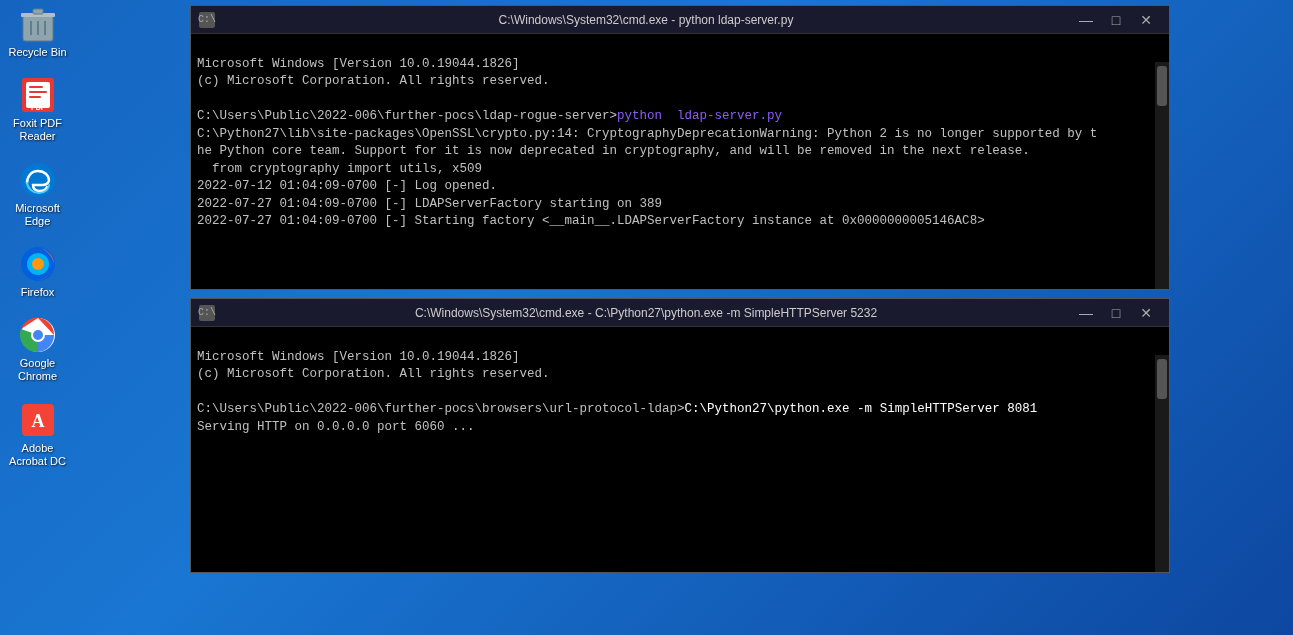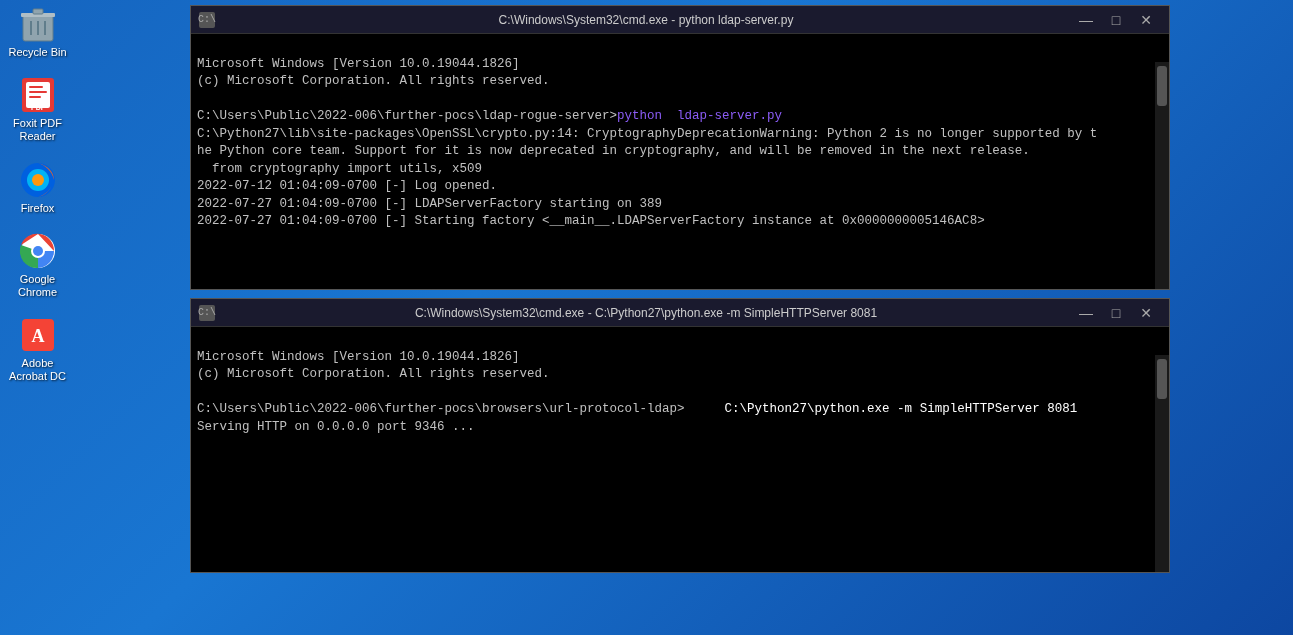--- a/index.html
+++ b/index.html
@@ -192,20 +192,30 @@
           <rect x="10" y="10" width="14" height="2" rx="1" fill="#e53935"></rect>
           <rect x="10" y="15" width="18" height="2" rx="1" fill="#e53935"></rect>
           <rect x="10" y="20" width="12" height="2" rx="1" fill="#e53935"></rect>
           <text x="19" y="34" text-anchor="middle" font-size="7" fill="white" font-weight="bold">PDF</text>
         </svg>
       </div>
       <span class="icon-label">Foxit PDF
 Reader</span>
     </div>
 
+    <div class="desktop-icon">
+      <div class="icon-img">
+        <svg width="38" height="38" viewBox="0 0 38 38">
+          <circle cx="19" cy="19" r="17" fill="#0078d4"></circle>
+          <path d="M8 22 C8 16 12 10 19 10 C26 10 30 15 30 19 C30 21 28 24 24 24 L14 24 C14 28 17 30 21 30 C24 30 27 28 28 26" stroke="white" stroke-width="2.5" fill="none" stroke-linecap="round"></path>
+          <path d="M8 22 C9 28 14 32 20 32 C26 32 30 28 30 24" stroke="#50c8ff" stroke-width="2" fill="none" stroke-linecap="round"></path>
+        </svg>
+      </div>
+      <span class="icon-label">Microsoft<br>Edge</span>
+    </div>
 
     <div class="desktop-icon">
       <div class="icon-img">
         <svg width="38" height="38" viewBox="0 0 38 38">
           <circle cx="19" cy="19" r="17" fill="#0060df"></circle>
           <circle cx="19" cy="19" r="11" fill="#00b3f4"></circle>
           <circle cx="19" cy="19" r="6" fill="#ff980e"></circle>
           <path d="M19 2 C26 4 33 10 35 19 C35 12 30 5 19 2Z" fill="#ff6611" opacity="0.8"></path>
           <path d="M35 19 C33 28 26 35 19 36 C26 34 33 28 35 19Z" fill="#ff6611" opacity="0.6"></path>
         </svg>
@@ -276,34 +286,34 @@
           <div class="scrollbar-thumb"></div>
         </div>
       </div>
     </div>
 
     <div class="cmd-window cmd-window-2">
       <div class="cmd-titlebar">
         <div class="cmd-titlebar-icon">
           <span style="font-size:10px;color:#aaa;">C:\</span>
         </div>
-        <span class="cmd-title">C:\Windows\System32\cmd.exe - C:\Python27\python.exe -m SimpleHTTPServer 8081</span>
+        <span class="cmd-title">C:\Windows\System32\cmd.exe - C:\Python27\python.exe -m SimpleHTTPServer 5232</span>
         <div class="cmd-controls">
           <button class="cmd-btn">—</button>
           <button class="cmd-btn">□</button>
           <button class="cmd-btn close">✕</button>
         </div>
       </div>
       <div class="cmd-wrapper">
         <div class="cmd-content">
 <span>Microsoft Windows [Version 10.0.19044.1826]</span>
 <span>(c) Microsoft Corporation. All rights reserved.</span>
 <span></span>
-<span>C:\Users\Public\2022-006\further-pocs\browsers\url-protocol-ldap&gt;<span style="color:#ffffff;margin-left:40px;">C:\Python27\python.exe -m SimpleHTTPServer 8081</span></span>
-<span>Serving HTTP on 0.0.0.0 port 9346 ...</span>
+<span>C:\Users\Public\2022-006\further-pocs\browsers\url-protocol-ldap&gt;<span style="color:#ffffff;">C:\Python27\python.exe -m SimpleHTTPServer 8081</span></span>
+<span>Serving HTTP on 0.0.0.0 port 6060 ...</span>
         </div>
         <div class="scrollbar-track">
           <div class="scrollbar-thumb"></div>
         </div>
       </div>
     </div>
 
   </div>
 
 </div>

